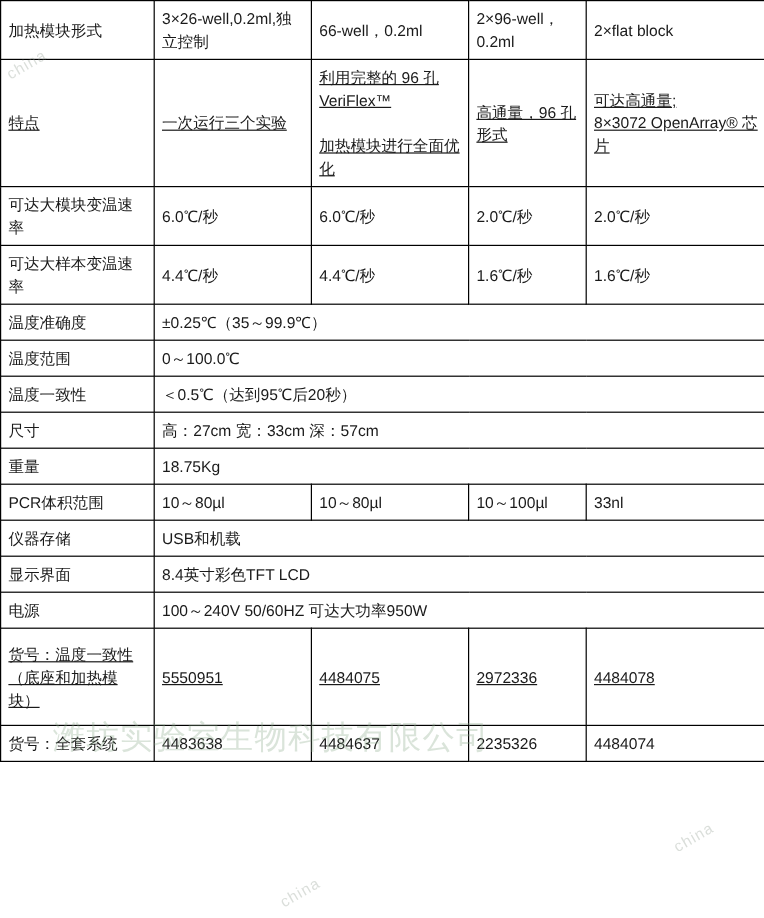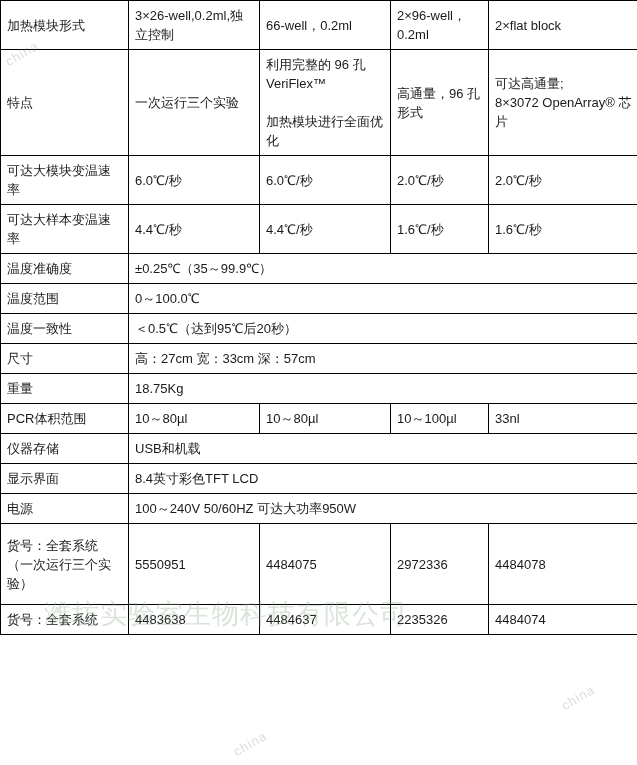--- a/index.html
+++ b/index.html
@@ -59,20 +59,21 @@
   }
   .colA { width: 131px; }
   .colB { width: 131px; }
   .colC { width: 98px; }
   .colD { width: 155px; }
   .multiline {
     white-space: pre-line;
   }
   td.tall {
     height: 70px;
+    text-decoration: underline;
   }
 </style>
 </head>
 <body>
 
 <table class="spec">
   <colgroup>
     <col class="label">
     <col class="colA">
     <col class="colB">
@@ -144,21 +145,21 @@
       </tr>
       <tr>
         <td class="label">显示界面</td>
         <td colspan="4">8.4英寸彩色TFT LCD</td>
       </tr>
       <tr>
         <td class="label">电源</td>
         <td colspan="4">100～240V  50/60HZ 可达大功率950W</td>
       </tr>
       <tr>
-        <td class="label tall">货号：全套系统（一次运行三个实验）</td>
+        <td class="label tall">货号：温度一致性（底座和加热模块）</td>
         <td class="multiline tall">5550951</td>
         <td class="multiline tall">4484075</td>
         <td class="multiline tall">2972336</td>
         <td class="multiline tall">4484078</td>
       </tr>
       <tr>
         <td class="label">货号：全套系统</td>
         <td class="multiline">4483638</td>
         <td class="multiline">4484637</td>
         <td class="multiline">2235326</td>

